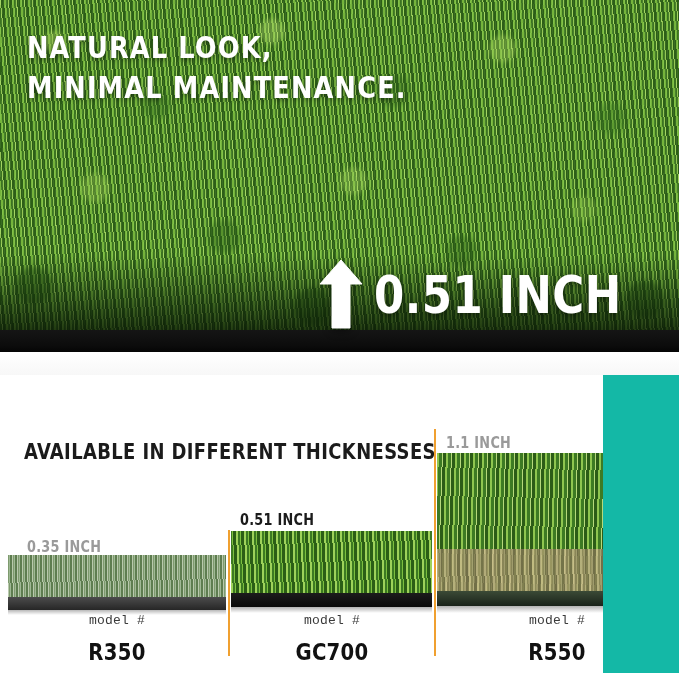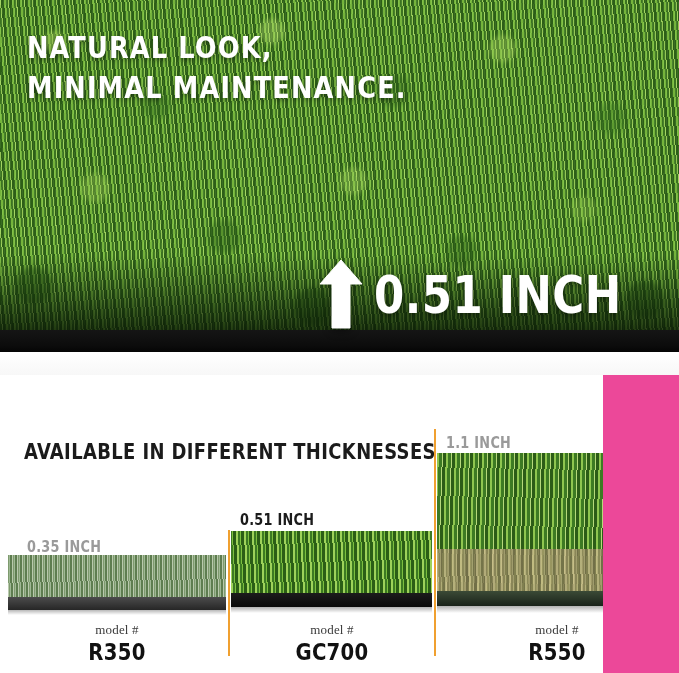--- a/index.html
+++ b/index.html
@@ -8,21 +8,21 @@
     background: #ffffff;
   }
   body {
     font-family: "Liberation Sans", sans-serif;
   }
   #page {
     position: relative;
     width: 679px;
     height: 673px;
     overflow: hidden;
-    background: #ec4899;
+    background: #14b8a6;
   }
 
   
   .top-panel {
     position: absolute;
     left: 0;
     top: 0;
     width: 679px;
     height: 375px;
     overflow: hidden;
@@ -268,23 +268,23 @@
   .model-block {
     position: absolute;
     bottom: 8px;
     text-align: center;
     width: 160px;
   }
   .model-hash {
     color: #3a3a3a;
     font-size: 13px;
     letter-spacing: 0.2px;
-    font-family: Liberation Serif, serif;
+    font-family: Liberation Mono, monospace;
     display: block;
-    margin-bottom: 1px;
+    margin-bottom: 11px;
   }
   .model-id {
     color: #111111;
     font-size: 23px;
     font-weight: bold;
     letter-spacing: 0.3px;
     font-family: "DejaVu Sans Condensed", "Liberation Sans", sans-serif;
     display: block;
     transform: scaleX(0.95);
   }

